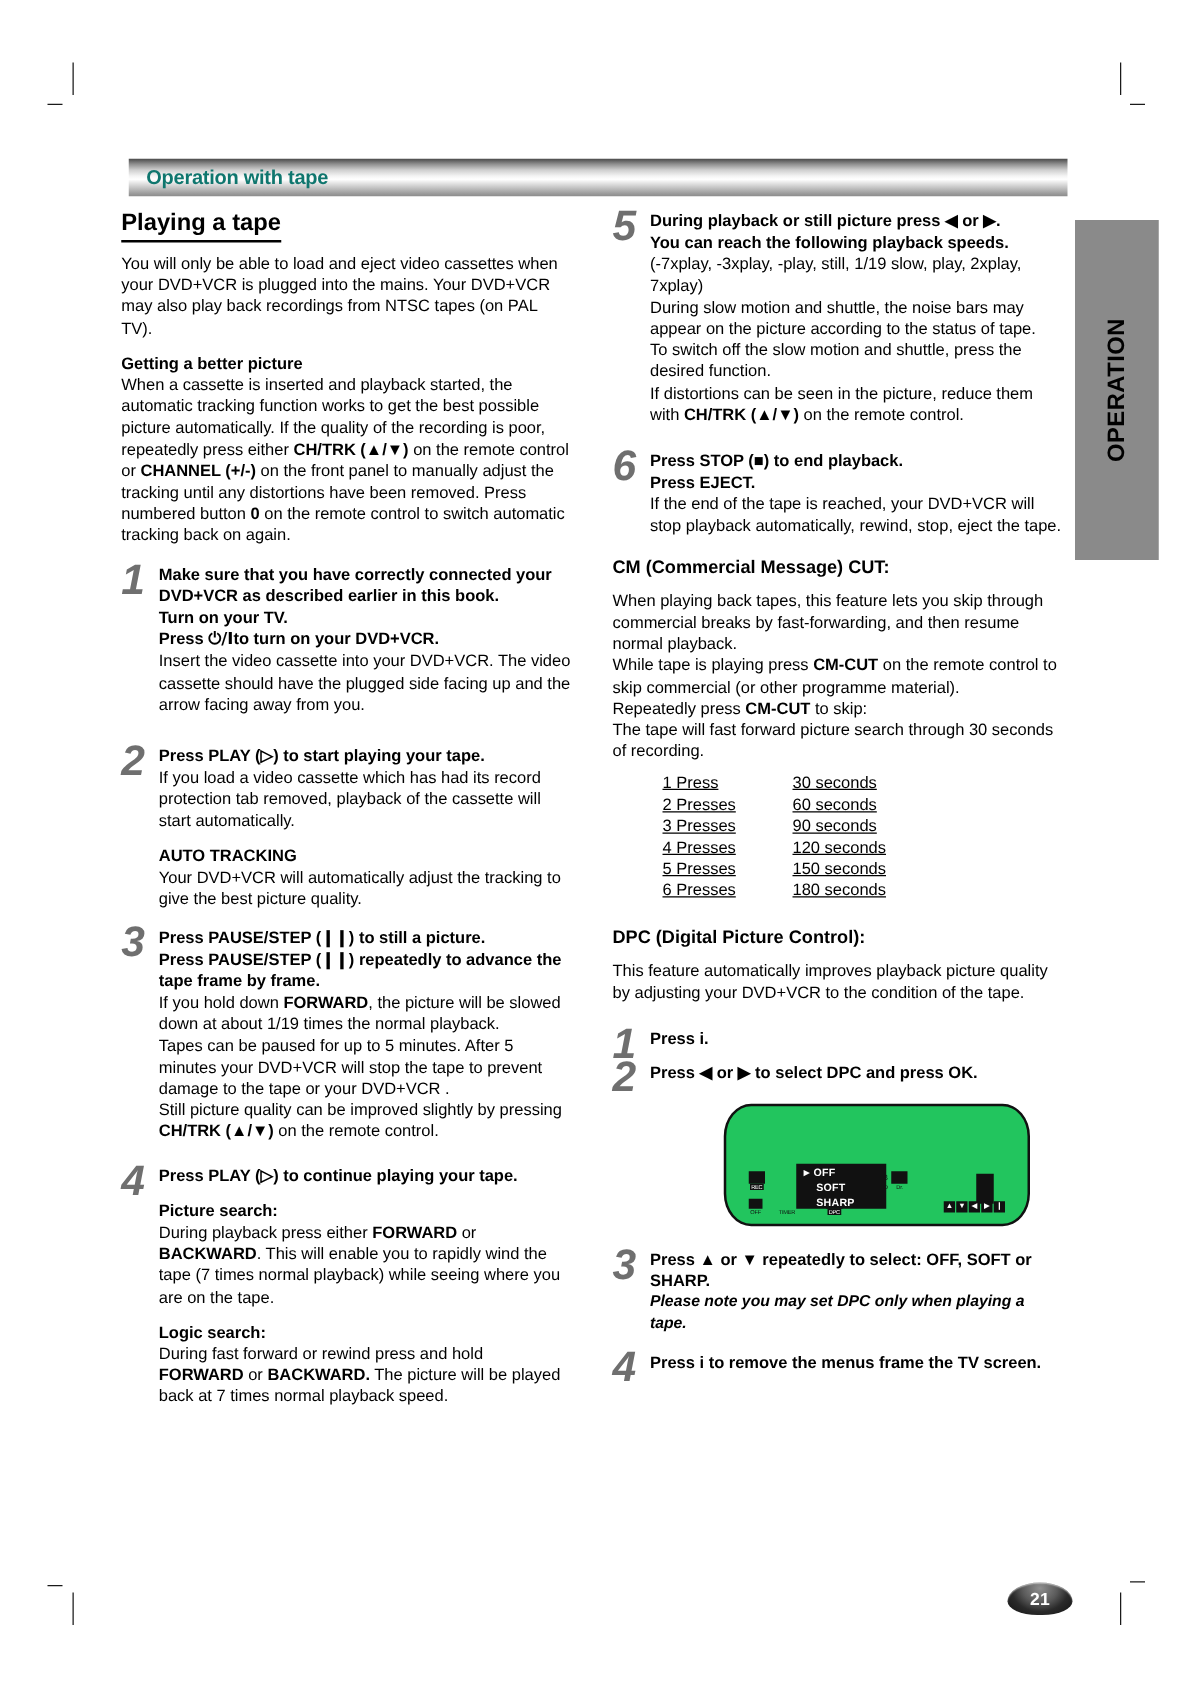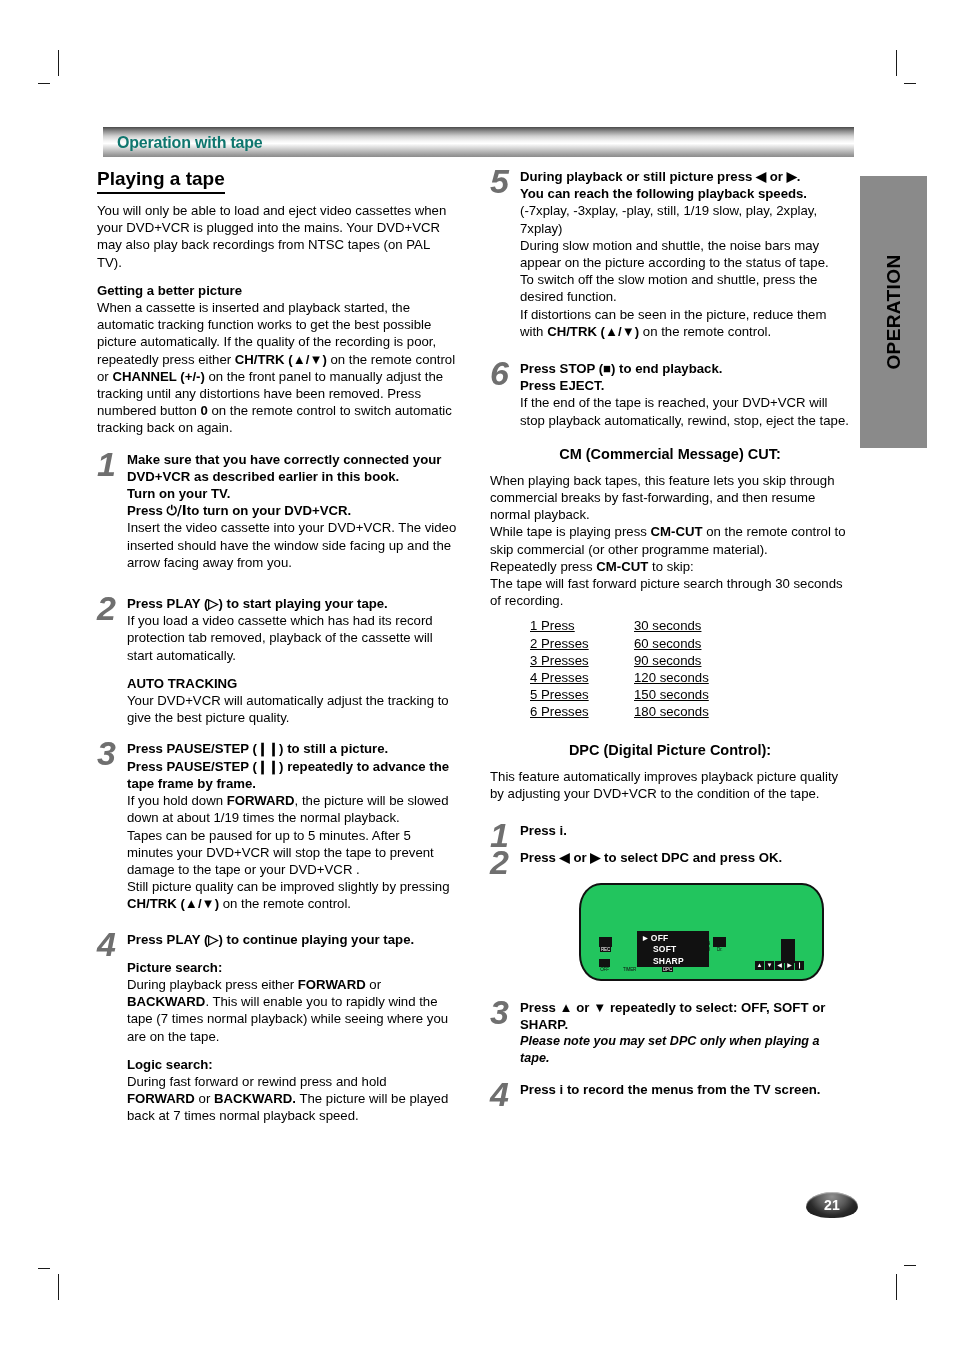--- a/index.html
+++ b/index.html
@@ -137,21 +137,20 @@
   .cm-table td { padding: 0; text-decoration: underline; }
   .cm-table td.c1 { width: 104px; padding-left: 40px; }
   .cm-table td.c2 { width: 130px; }
 
   
   .head2 {
     font-size: 14.5px;
     font-weight: bold;
     line-height: 19px;
     margin: 16px 0 8px 0;
-    text-align: center;
   }
 
   
   #osd-figure {
     position: relative;
     margin: 16px 0 0 48px;
     width: 247px;
     height: 100px;
   }
   #tv-screen {
@@ -227,21 +226,21 @@
   .osd-big {
     position: absolute;
     left: 200px; top: 54px;
     width: 14px; height: 24px;
     background: #111;
   }
 
   
   #page-badge {
     position: absolute;
-    left: 806px; top: 1192px;
+    left: 806px; top: 1266px;
     width: 52px; height: 26px;
     border-radius: 50% 50% 46% 46% / 58% 58% 42% 42%;
     background: radial-gradient(ellipse at 50% 18%, #8f8f8f 0%, #5a5a5a 38%, #2a2a2a 62%, #111 100%);
     box-shadow: inset 0 1px 1px rgba(255,255,255,0.5);
     display: flex;
     align-items: center;
     justify-content: center;
   }
   #page-number {
     color: #fff;
@@ -278,21 +277,21 @@
 
   <div class="sub-head">Getting a better picture</div>
   <p class="body"><span>When a cassette is inserted and playback started, the automatic tracking function works to get the best possible picture automatically. If the quality of the recording is poor, repeatedly press either </span><span class="b">CH/TRK (▲/▼)</span><span> on the remote control or </span><span class="b">CHANNEL (+/-)</span><span> on the front panel  to manually adjust the tracking until any distortions have been removed. Press numbered button </span><span class="b">0</span><span> on the remote control to switch automatic tracking back on again.</span></p>
 
   
   <div class="step">
     <div class="step-num">1</div>
     <p class="step-lead">Make sure that you have correctly connected your DVD+VCR as described earlier in this book.</p>
     <p class="step-lead">Turn on your TV.</p>
     <p class="step-lead"><span>Press </span><span class="sym">⏻/I</span><span>to turn on your DVD+VCR.</span></p>
-    <p class="body">Insert the video cassette into your DVD+VCR. The video inserted should have the window side facing up and the arrow facing away from you.</p>
+    <p class="body">Insert the video cassette into your DVD+VCR. The video cassette should have the plugged side facing up and the arrow facing away from you.</p>
   </div>
 
   
   <div class="step" style="margin-top:24px;">
     <div class="step-num">2</div>
     <p class="step-lead">Press PLAY (▷) to start playing your tape.</p>
     <p class="body">If you load a video cassette which has had its record protection tab removed, playback of the cassette will start automatically.</p>
     <div class="sub-head">AUTO TRACKING</div>
     <p class="body">Your DVD+VCR will automatically adjust the tracking to give the best picture quality.</p>
   </div>
@@ -448,19 +447,19 @@
   </div>
 
   <div class="step" style="margin-top:16px;">
     <div class="step-num">3</div>
     <p class="step-lead">Press ▲ or ▼ repeatedly to select: OFF, SOFT or SHARP.</p>
     <p class="body i" style="font-size:12.6px;">Please note you may set DPC only when playing a tape.</p>
   </div>
 
   <div class="step" style="margin-top:14px;">
     <div class="step-num">4</div>
-    <p class="step-lead">Press i to record the menus from the TV screen.</p>
+    <p class="step-lead">Press i to remove the menus frame the TV screen.</p>
   </div>
 </div>
 
 <div id="page-badge">
   <span id="page-number">21</span>
 </div>
 
 </body></html>

